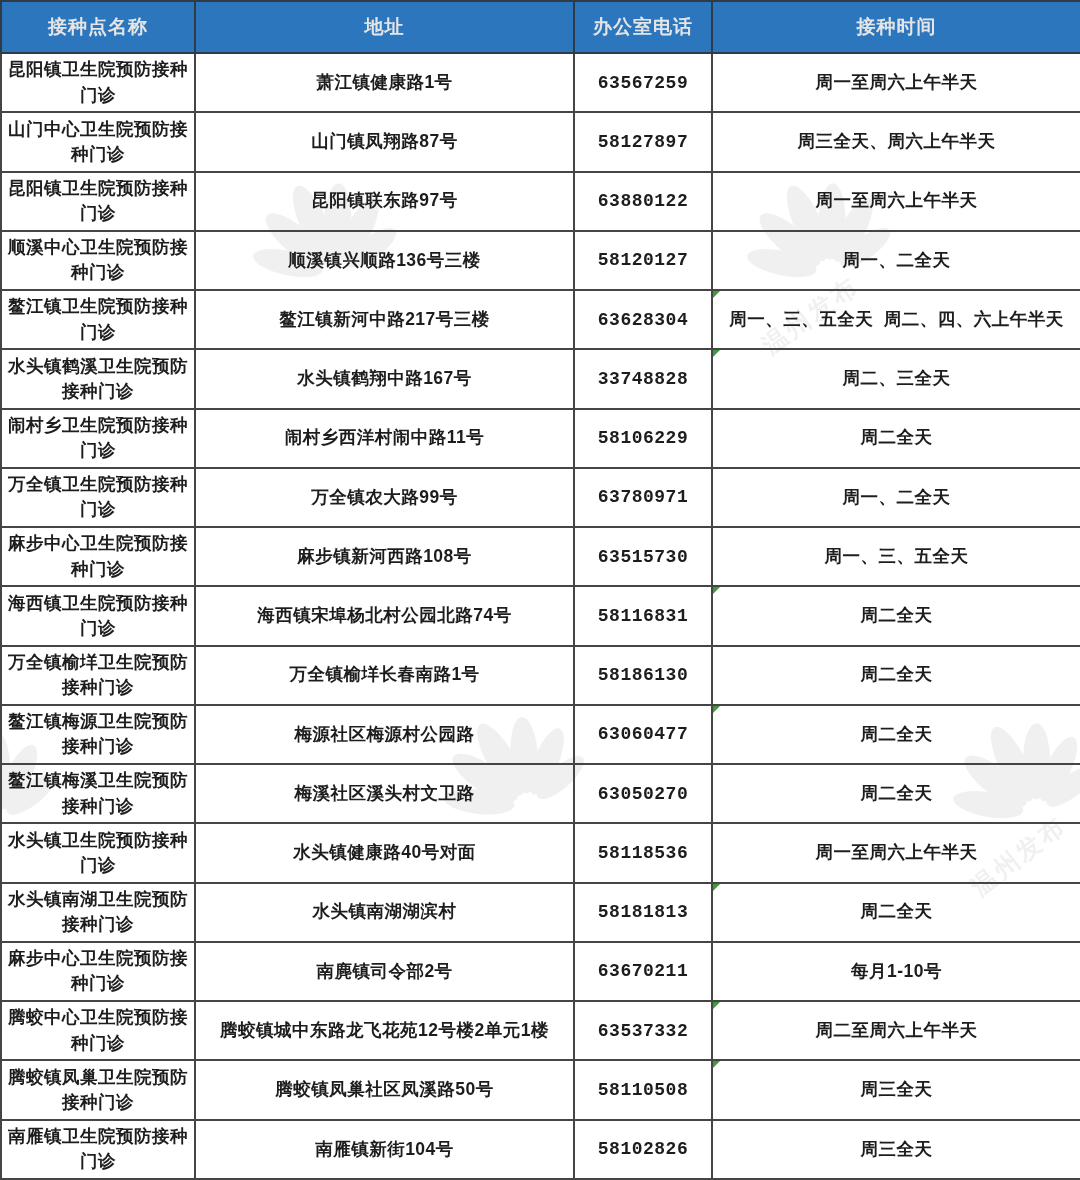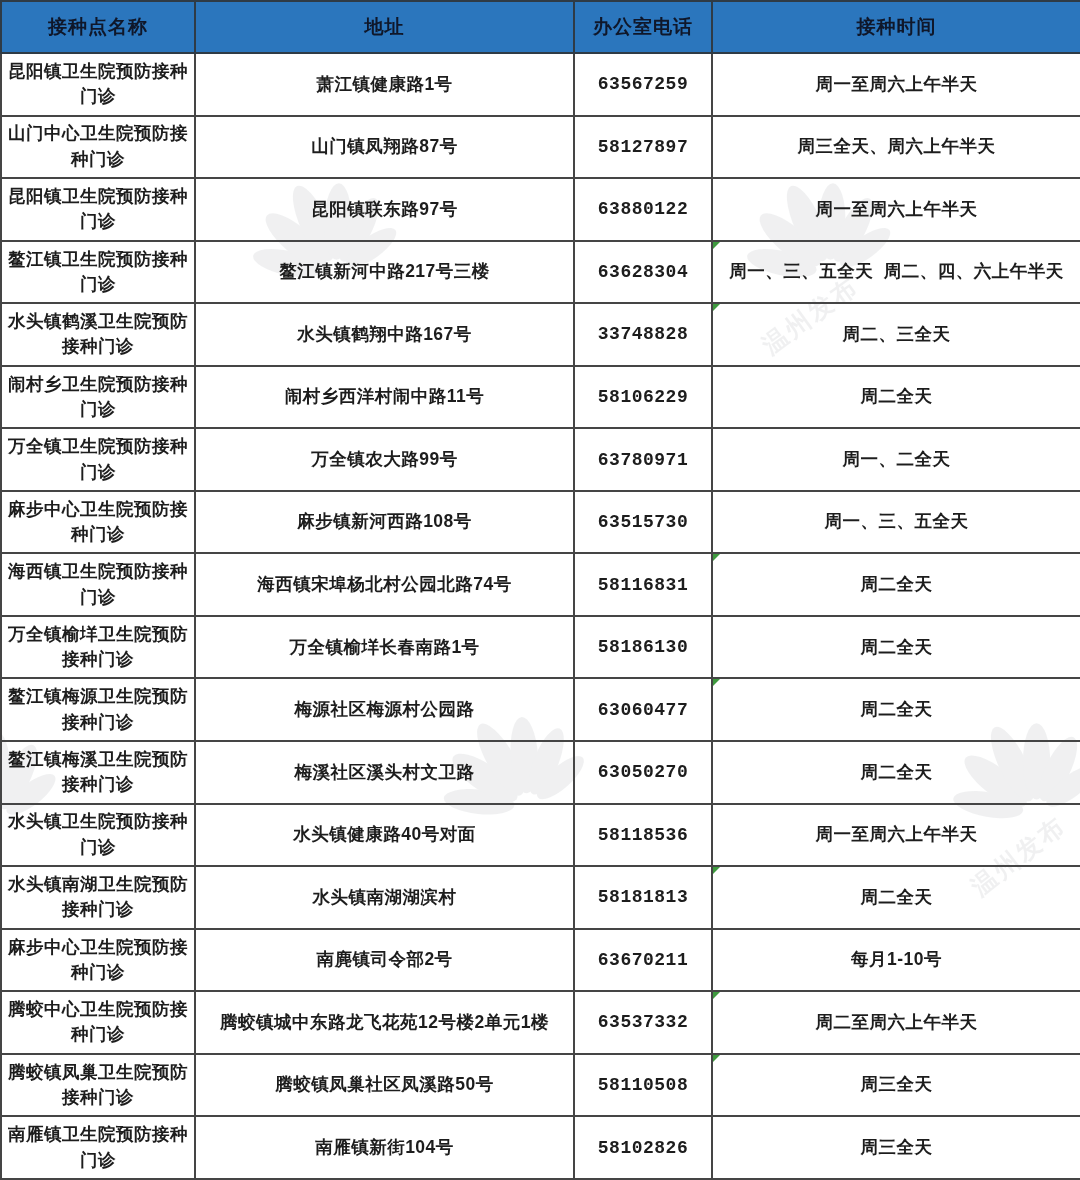--- a/index.html
+++ b/index.html
@@ -24,21 +24,21 @@
   .wm3{left:438px;top:712px;transform:rotate(-14deg);}
   .wm4{left:948px;top:718px;transform:rotate(-10deg);}
   .wm5{left:-92px;top:726px;transform:rotate(-10deg);}
   
   table.vax{
     position:relative;z-index:1;
     width:1080px;height:1180px;
     border-collapse:collapse;table-layout:fixed;
   }
   .vax th{
-    background:#2b76bd;color:#0f172a;
+    background:#2b76bd;color:#e5e5e5;
     font-size:19px;font-weight:bold;letter-spacing:1px;
     height:48px;border:2px solid #2f3b46;
     text-align:center;vertical-align:middle;
   }
   .vax td{
     border:2px solid #454545;
     background:transparent;
     color:#1d1d1d;
     font-size:17.5px;font-weight:600;letter-spacing:0.5px;
     text-align:center;vertical-align:middle;
@@ -154,20 +154,26 @@
       <td class="c-time">周三全天、周六上午半天</td>
     </tr>
 
     <tr>
       <td class="c-name">昆阳镇卫生院预防接种门诊</td>
       <td class="c-addr">昆阳镇联东路97号</td>
       <td class="c-phone">63880122</td>
       <td class="c-time">周一至周六上午半天</td>
     </tr>
 
+    <tr>
+      <td class="c-name">顺溪中心卫生院预防接种门诊</td>
+      <td class="c-addr">顺溪镇兴顺路136号三楼</td>
+      <td class="c-phone">58120127</td>
+      <td class="c-time">周一、二全天</td>
+    </tr>
 
     <tr>
       <td class="c-name">鳌江镇卫生院预防接种门诊</td>
       <td class="c-addr">鳌江镇新河中路217号三楼</td>
       <td class="c-phone">63628304</td>
       <td class="c-time has-marker">周一、三、五全天  周二、四、六上午半天</td>
     </tr>
 
     <tr>
       <td class="c-name">水头镇鹤溪卫生院预防接种门诊</td>

